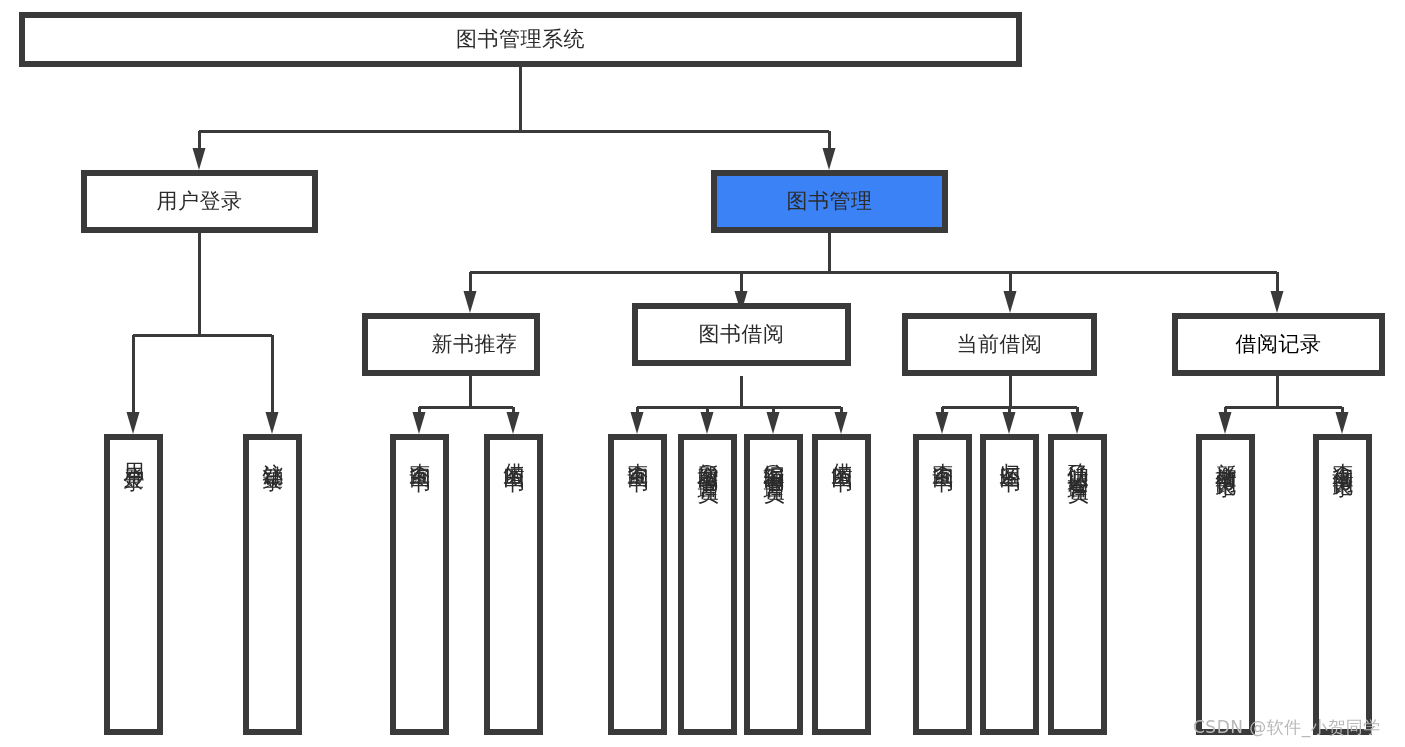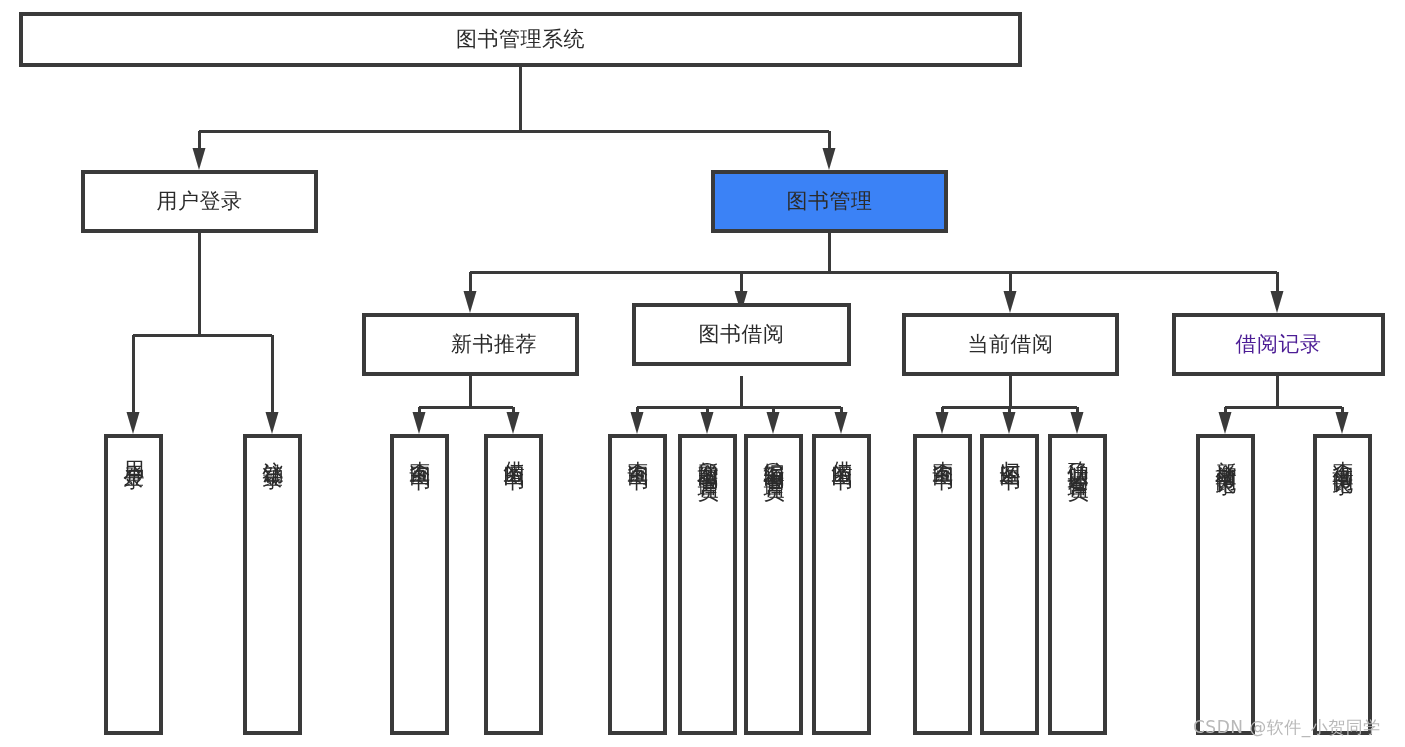--- a/index.html
+++ b/index.html
@@ -19,21 +19,21 @@
   }
   #diagram-svg {
     position: absolute;
     left: 0;
     top: 0;
   }
   .node-box {
     position: absolute;
     box-sizing: border-box;
     background: #ffffff;
-    border: 4px solid #0ea5e9;
+    border: 6px solid #0ea5e9;
     display: flex;
     align-items: center;
     justify-content: center;
     overflow: hidden;
   }
   .node-label {
     color: #2b2b2b;
     text-align: center;
     line-height: 1.28;
     white-space: pre;
@@ -124,31 +124,31 @@
   <div id="node-layer">
       <div class="node-box horizontal" style="left: 19px; top: 12px; width: 1003px; height: 55px; border-color: rgb(58, 58, 58); background: rgb(255, 255, 255);">
         <span class="node-label" style="color: rgb(43, 43, 43);">图书管理系统</span>
       </div>
       <div class="node-box horizontal" style="left: 81px; top: 170px; width: 237px; height: 63px; border-color: rgb(58, 58, 58); background: rgb(255, 255, 255);">
         <span class="node-label" style="color: rgb(43, 43, 43);">用户登录</span>
       </div>
       <div class="node-box horizontal" style="left: 711px; top: 170px; width: 237px; height: 63px; border-color: rgb(58, 58, 58); background: #3b82f6;">
         <span class="node-label" style="color: rgb(43, 43, 43);">图书管理</span>
       </div>
-      <div class="node-box horizontal" style="left: 362px; top: 313px; width: 217px; height: 63px; border-color: rgb(58, 58, 58); background: rgb(255, 255, 255); padding-left: 47px;">
+      <div class="node-box horizontal" style="left: 362px; top: 313px; width: 178px; height: 63px; border-color: rgb(58, 58, 58); background: rgb(255, 255, 255); padding-left: 47px;">
         <span class="node-label" style="color: rgb(43, 43, 43);">新书推荐</span>
       </div>
       <div class="node-box horizontal" style="left: 632px; top: 303px; width: 219px; height: 63px; border-color: rgb(58, 58, 58); background: rgb(255, 255, 255);">
         <span class="node-label" style="color: rgb(43, 43, 43);">图书借阅</span>
       </div>
-      <div class="node-box horizontal" style="left: 902px; top: 313px; width: 217px; height: 63px; border-color: rgb(58, 58, 58); background: rgb(255, 255, 255);">
+      <div class="node-box horizontal" style="left: 902px; top: 313px; width: 195px; height: 63px; border-color: rgb(58, 58, 58); background: rgb(255, 255, 255);">
         <span class="node-label" style="color: rgb(43, 43, 43);">当前借阅</span>
       </div>
       <div class="node-box horizontal" style="left: 1172px; top: 313px; width: 213px; height: 63px; border-color: rgb(58, 58, 58); background: rgb(255, 255, 255);">
-        <span class="node-label" style="color: #4c1d95; text-align: center;">借阅记录</span>
+        <span class="node-label" style="color: #000000; text-align: center;">借阅记录</span>
       </div>
       <div class="node-box vertical" style="left: 104px; top: 434px; width: 59px; height: 301px; border-color: rgb(58, 58, 58); background: rgb(255, 255, 255);">
         <span class="node-label" style="color: rgb(43, 43, 43);">用户登录</span>
       </div>
       <div class="node-box vertical" style="left: 243px; top: 434px; width: 59px; height: 301px; border-color: rgb(58, 58, 58); background: rgb(255, 255, 255);">
         <span class="node-label" style="color: rgb(43, 43, 43);">注销登录</span>
       </div>
       <div class="node-box vertical" style="left: 390px; top: 434px; width: 59px; height: 301px; border-color: rgb(58, 58, 58); background: rgb(255, 255, 255);">
         <span class="node-label" style="color: rgb(43, 43, 43);">查询图书</span>
       </div>

